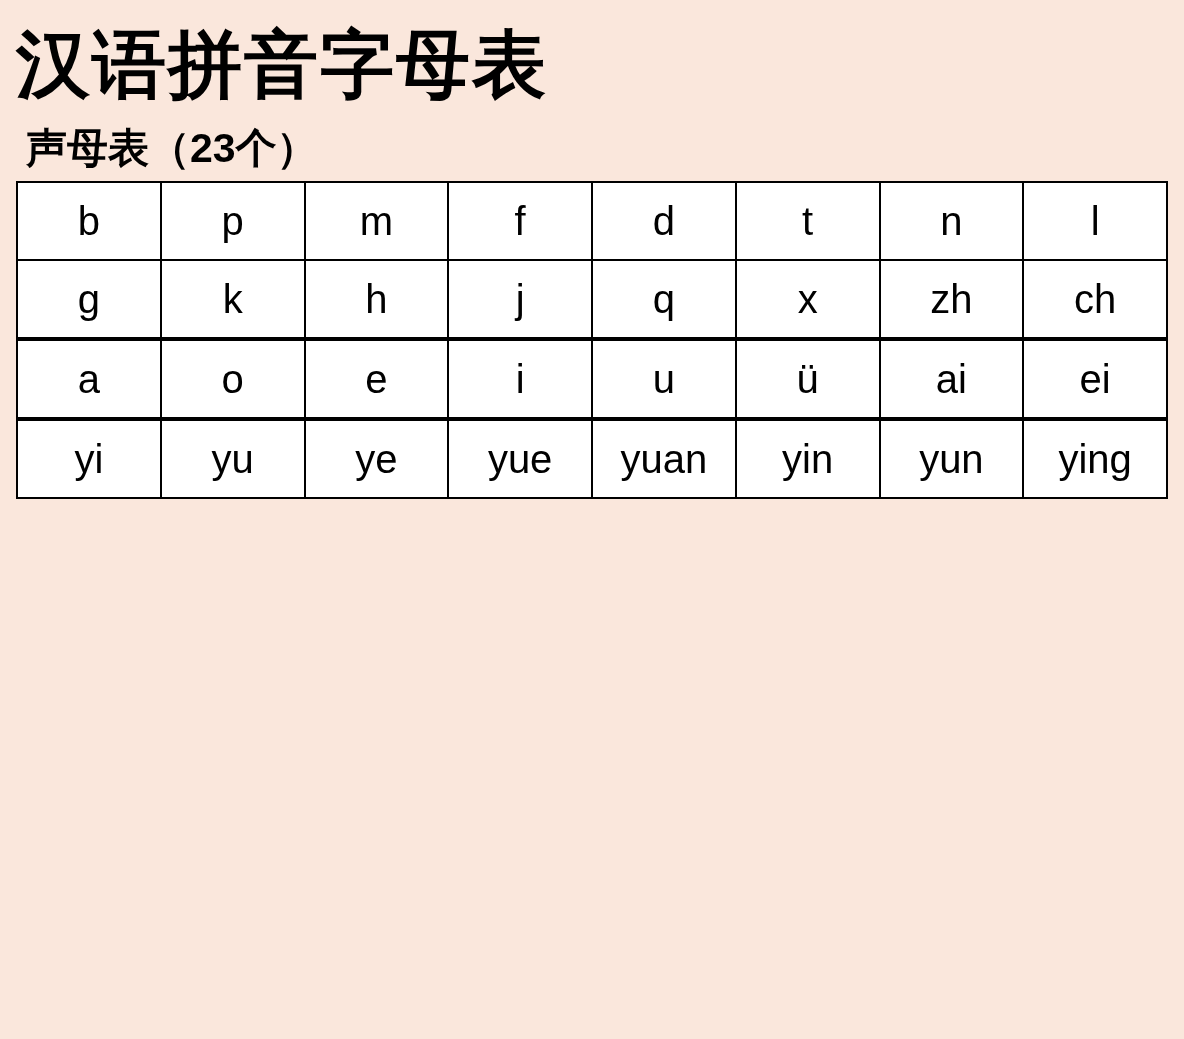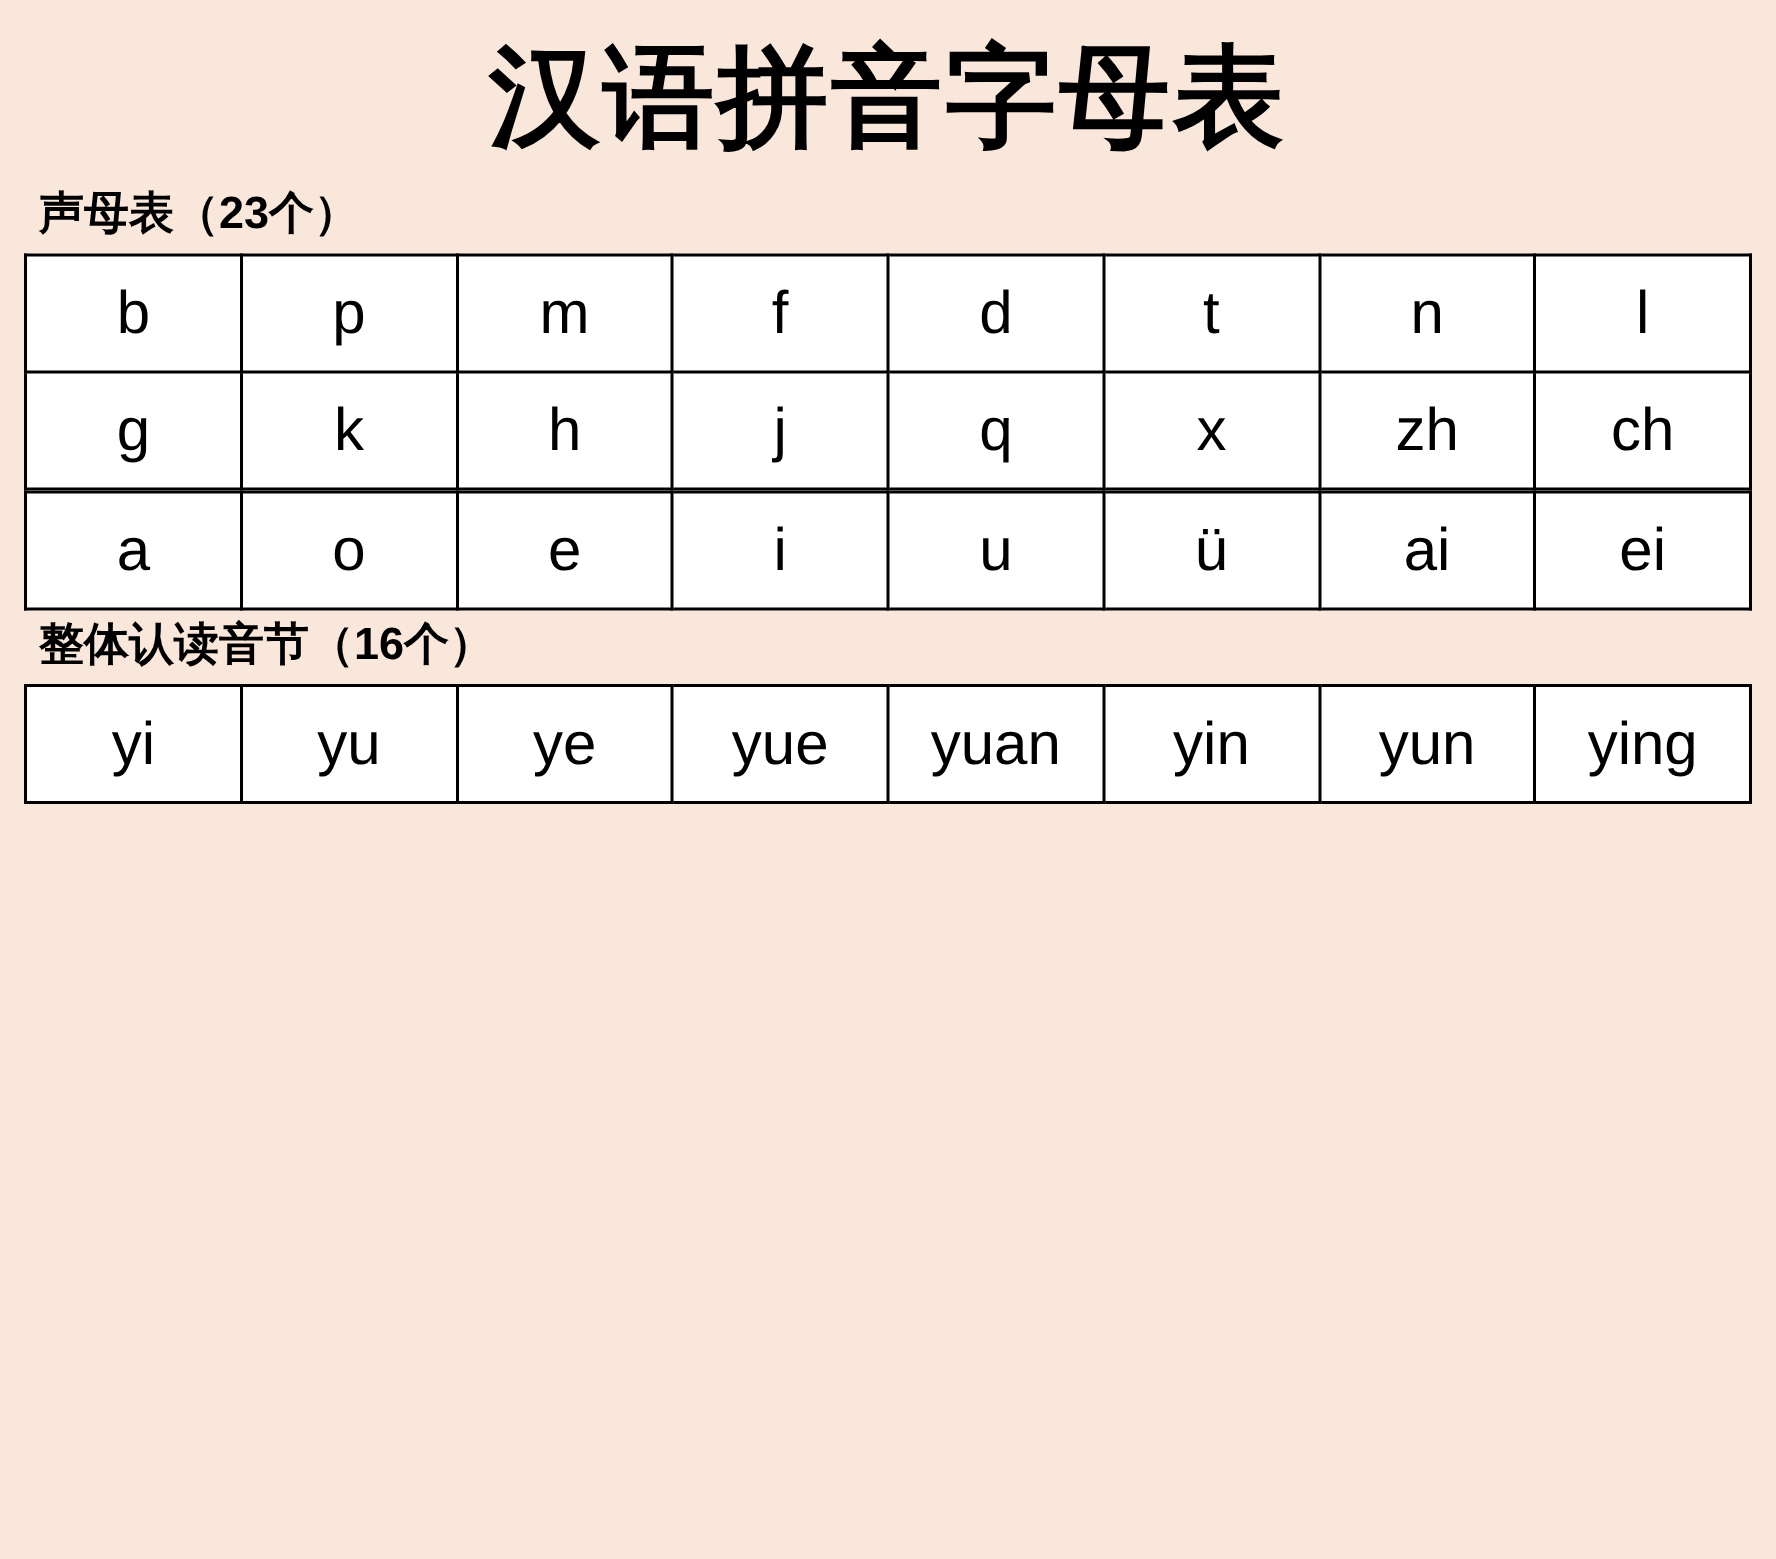--- a/index.html
+++ b/index.html
@@ -15,32 +15,31 @@
   }
   .page {
     position: relative;
     width: 1184px;
     height: 1039px;
     background: #fae7dc;
     box-sizing: border-box;
     padding: 0 16px;
   }
   .title {
-    text-align: center;
     font-size: 74px;
     font-weight: bold;
     line-height: 1.0;
     letter-spacing: 2px;
     color: #000;
     padding-top: 28px;
     padding-bottom: 18px;
     font-family: "Liberation Sans", sans-serif;
   }
   .section-label {
-    font-size: 30px;
+    font-size: 41px;
     font-weight: bold;
     color: #000;
     padding: 6px 0 10px 10px;
     line-height: 1.1;
   }
   table.grid {
     border-collapse: collapse;
     width: 1152px;
     table-layout: fixed;
     background: #ffffff;
@@ -114,21 +113,20 @@
             <td>ü</td>
             <td>ai</td>
             <td>ei</td>
           </tr>
         </tbody>
       </table>
     </div>
   </div>
 
   <div class="section">
-    <div class="section-label">整体认读音节（16个）</div>
     <div class="tbl-wrap">
       <table class="grid">
         <tbody>
           <tr>
             <td>yi</td>
             <td>yu</td>
             <td>ye</td>
             <td>yue</td>
             <td>yuan</td>
             <td>yin</td>

